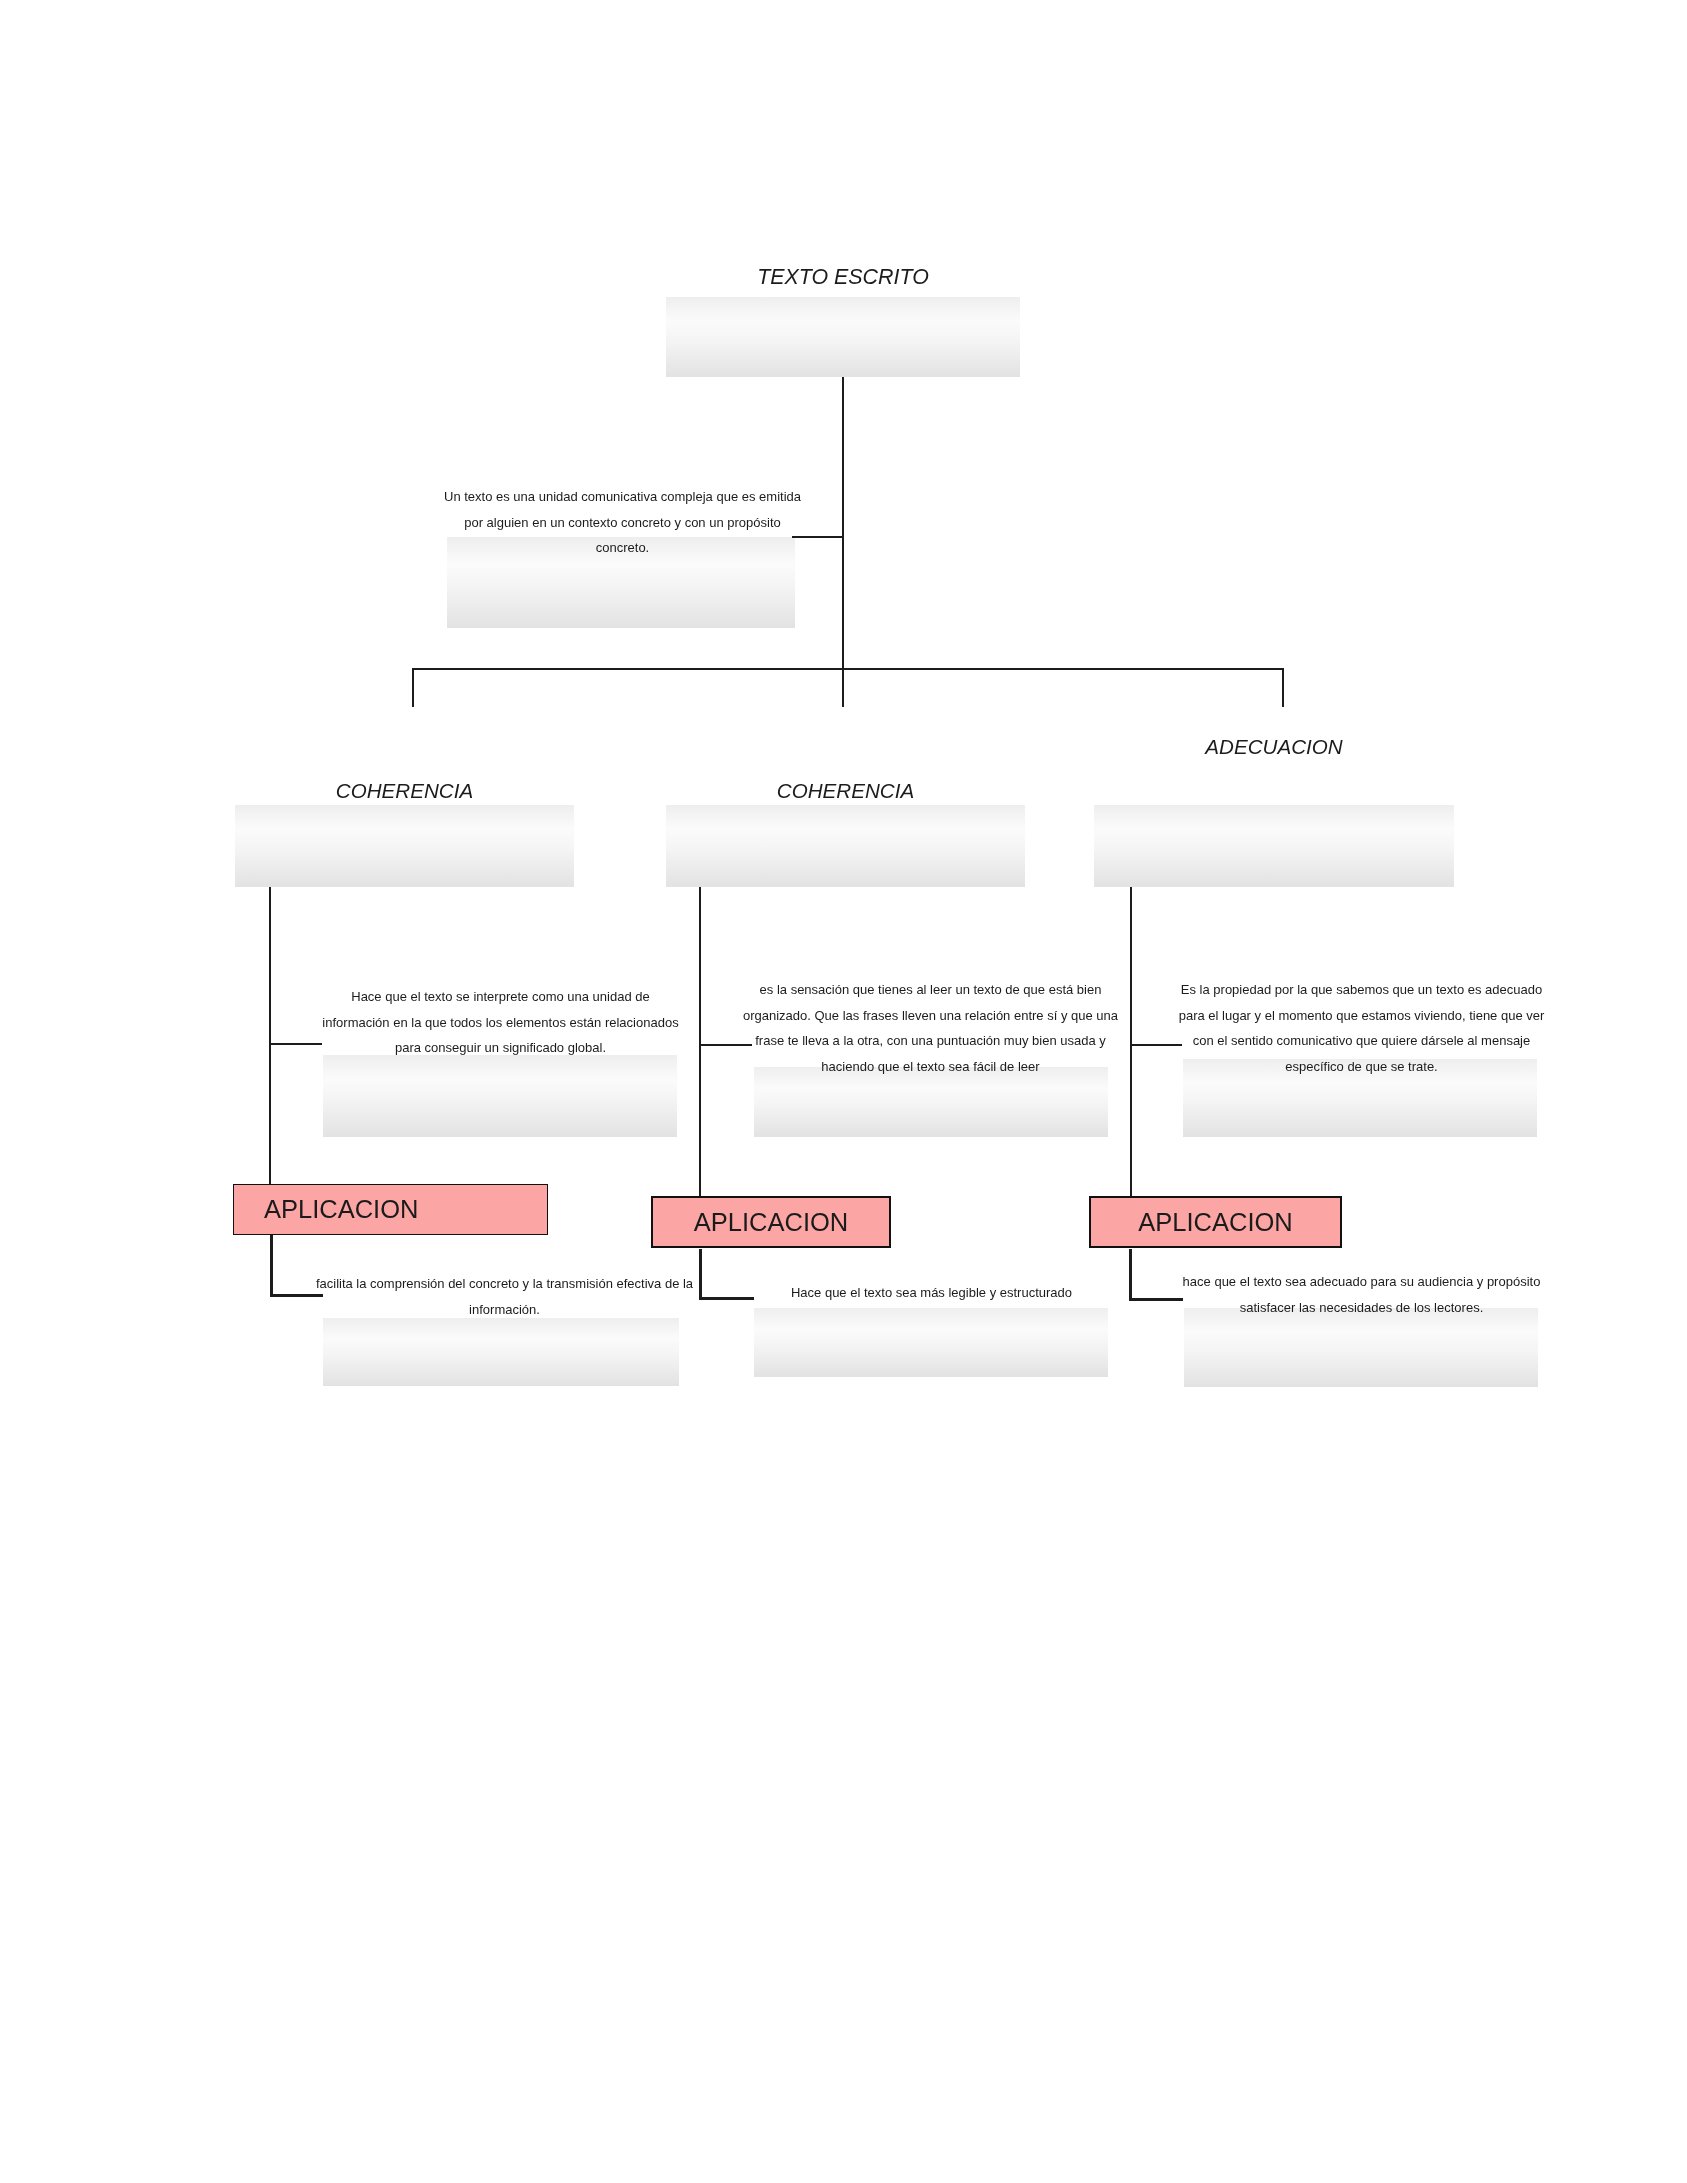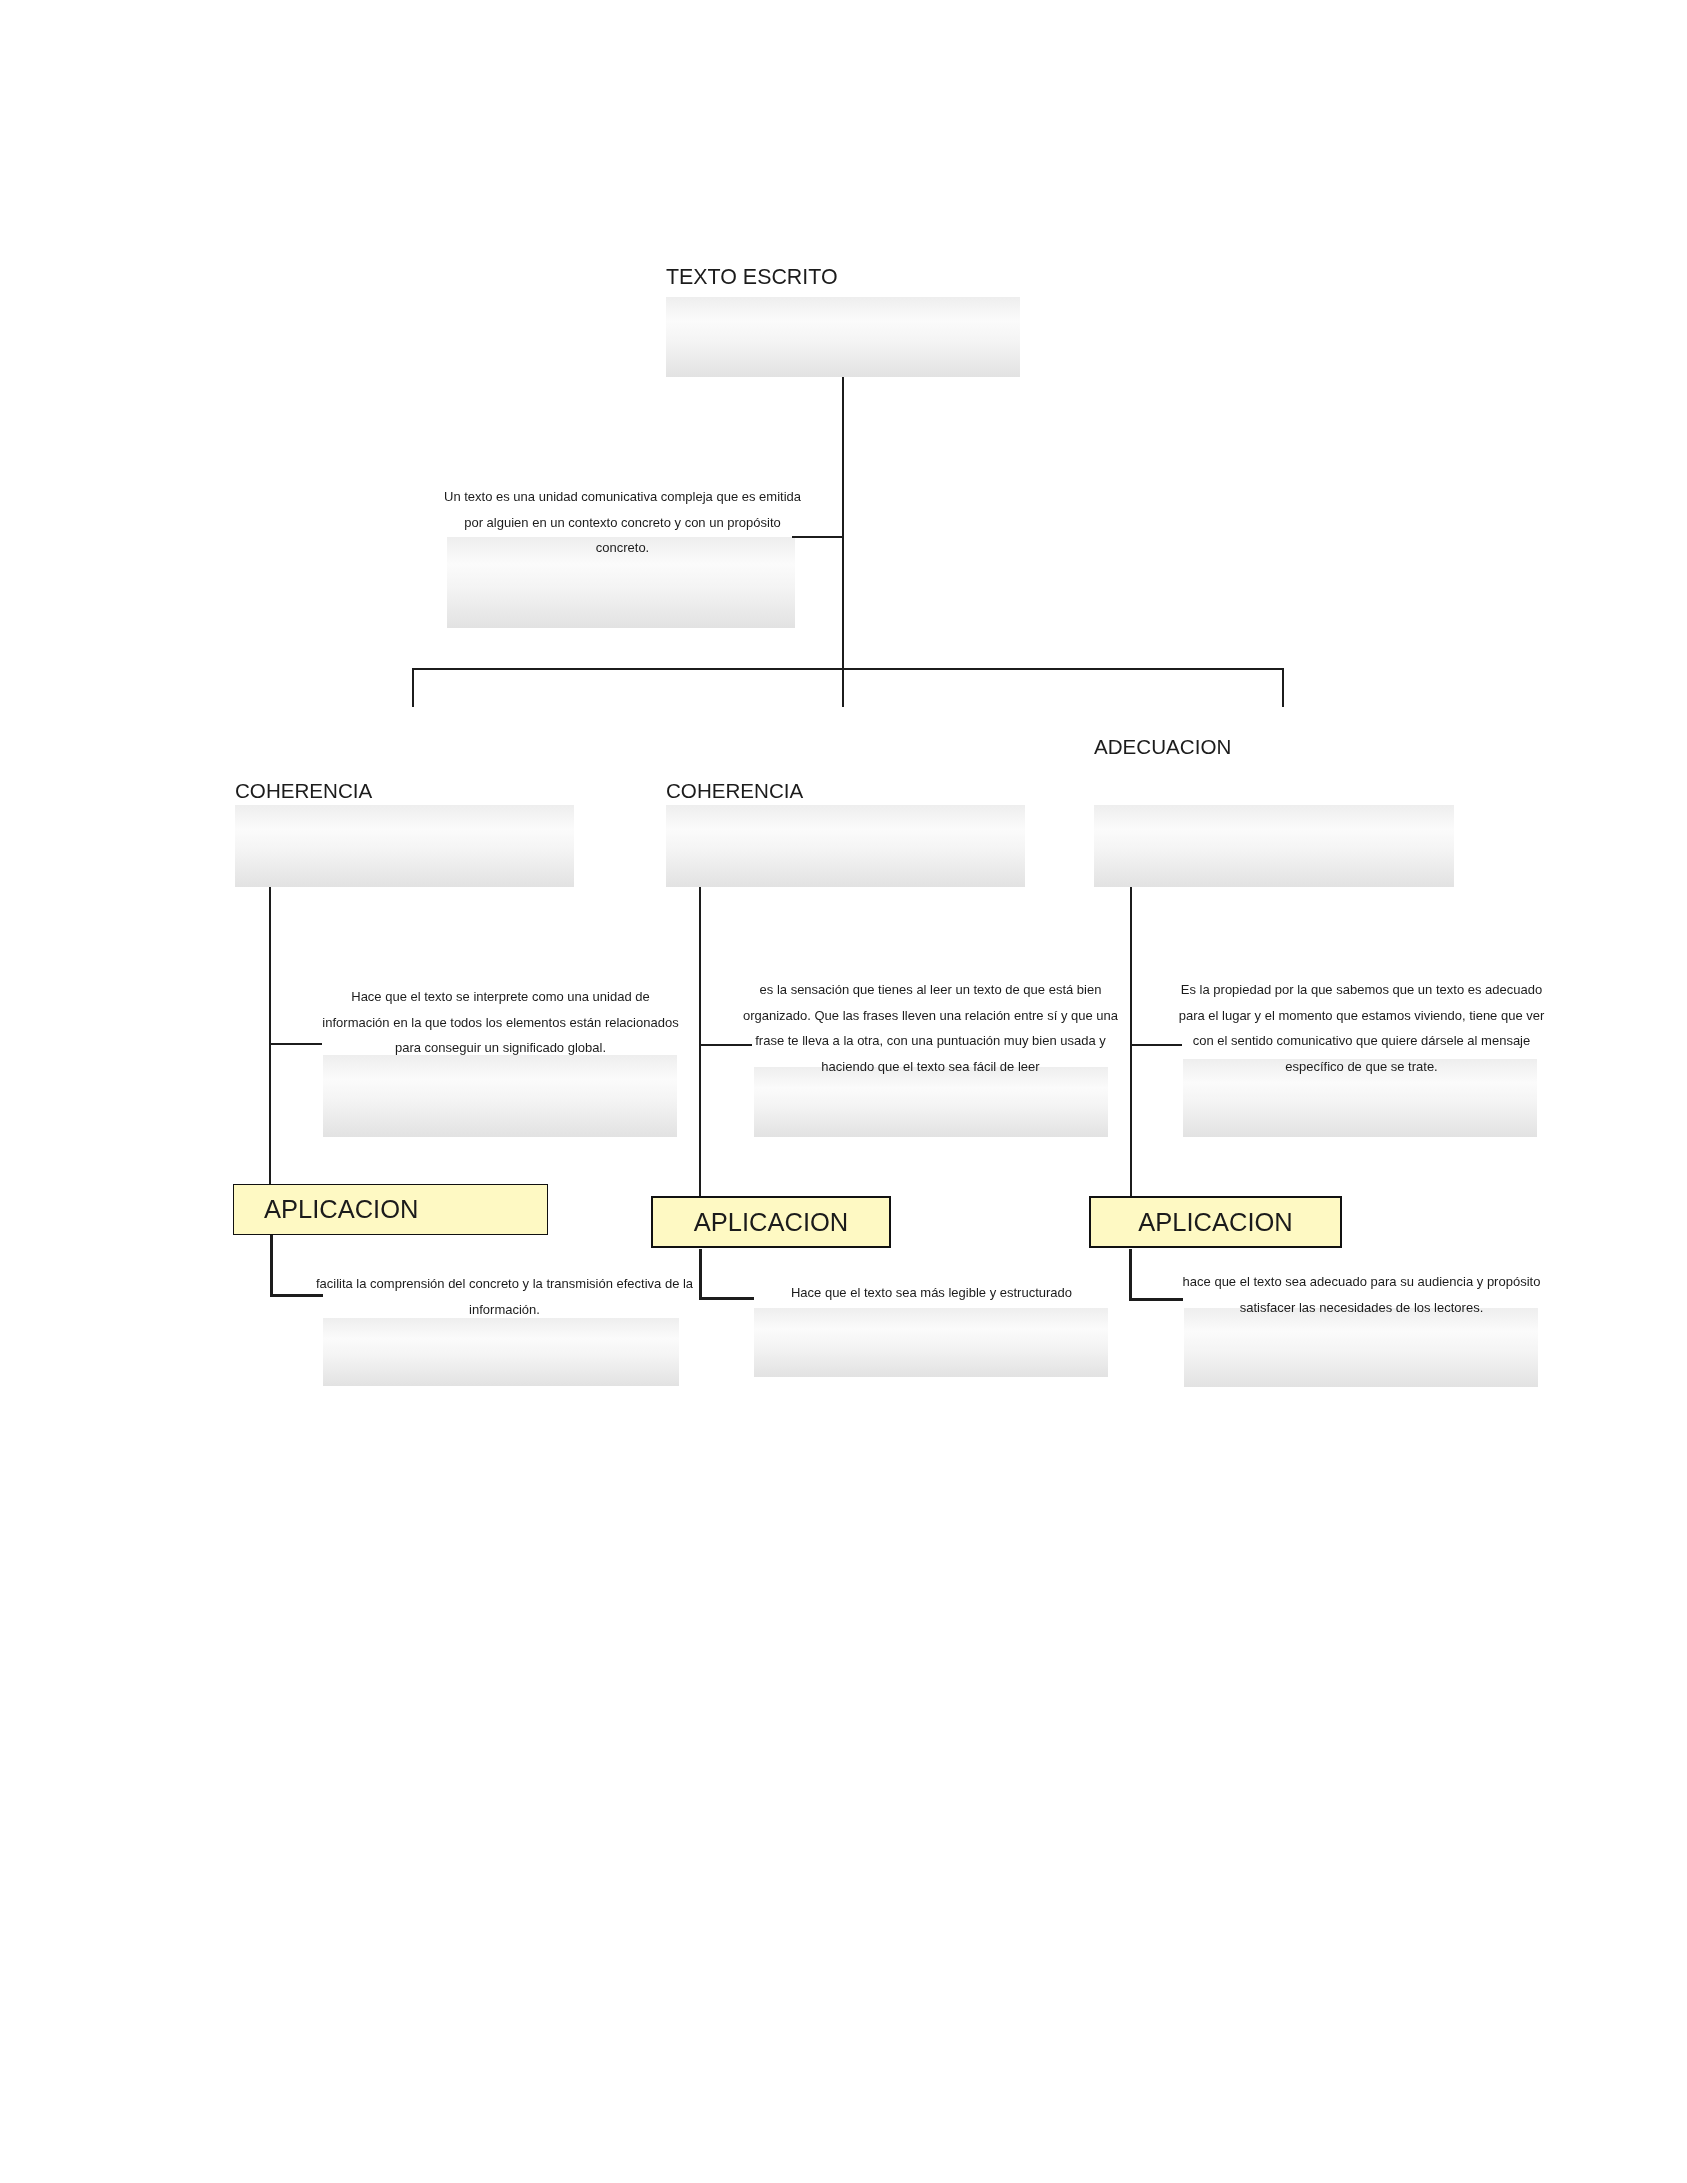--- a/index.html
+++ b/index.html
@@ -39,30 +39,31 @@
   .para{
     position:absolute;
     text-align:center;
     font-size:13px;
     line-height:25.5px;
     color:var(--text,#1c1c1c);
     letter-spacing:0px;
   }
   .shape-label{
     position:absolute;
-    text-align:left;
+    text-align:center;
     font-size:20.6px;
     line-height:25px;
     color:var(--text,#1c1c1c);
+    font-style:italic;
   }
   .root-title{font-size:21.4px;}
   
   .app-box{
     position:absolute;
-    background:#fef9c3;
+    background:#fca5a5;
     border:2.5px solid var(--box-border,#111111);
     display:flex;
     align-items:center;
     justify-content:center;
     font-size:25.5px;
     color:#1b1b1b;
   }
   .app-box.align-left{
     justify-content:flex-start;
     padding-left:30px;

